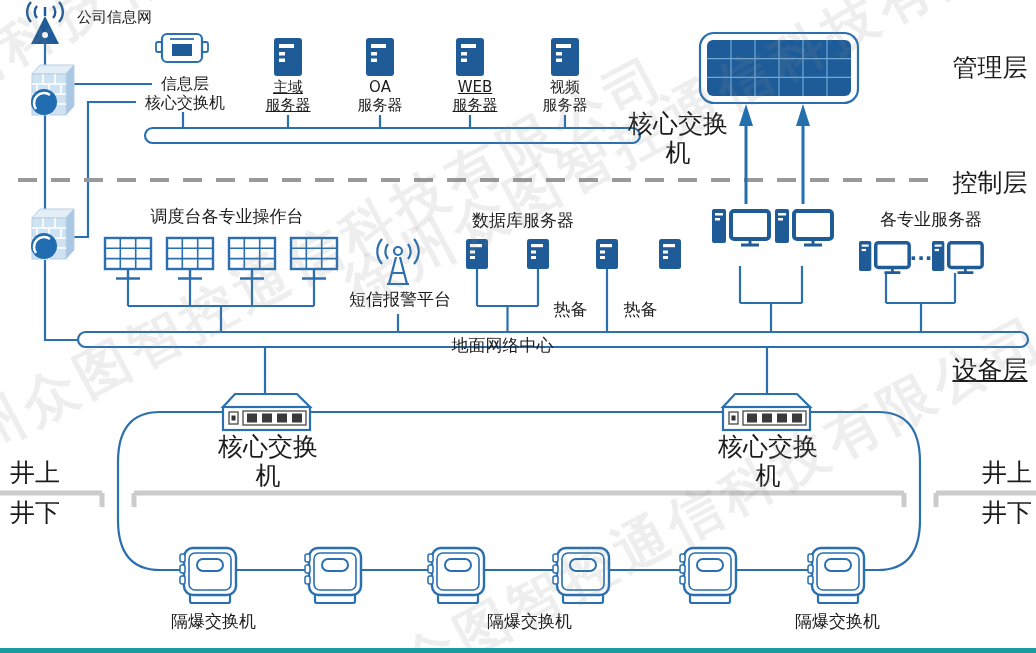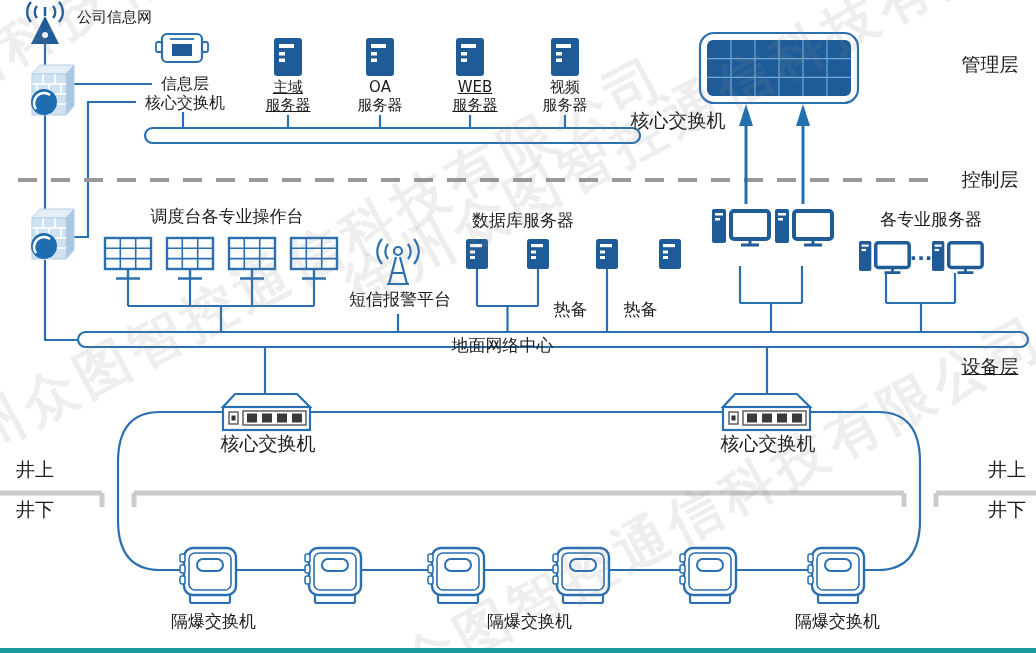--- a/index.html
+++ b/index.html
@@ -1,21 +1,21 @@
 <!DOCTYPE html>
 <html><head>
 <meta charset="utf-8">
 <style>
   html,body{margin:0;padding:0;background:#fff;}
   #stage{position:relative;width:1036px;height:653px;background:#ffffff;overflow:hidden;
          font-family:"DejaVu Sans","Liberation Sans",sans-serif;color:#1b1b1b;}
   #wires{position:absolute;left:0;top:0;z-index:1;}
   .lbl{position:absolute;z-index:2;text-align:center;line-height:1.15;white-space:pre-line;}
   .fs15{font-size:15px;} .fs16{font-size:16px;} .fs17{font-size:17px;}
-  .fs19{font-size:19px;} .fs20{font-size:20px;}
+  .fs19{font-size:25px;} .fs20{font-size:20px;}
   .wm{position:absolute;z-index:3;font-size:54px;font-weight:700;color:#8a8a8a;opacity:0.14;
       white-space:nowrap;transform:rotate(-28deg);transform-origin:left center;pointer-events:none;
       letter-spacing:6px;}
   .ellip{color:#1f5c97;font-weight:700;}
   #bottombar{position:absolute;left:0;top:648px;width:1036px;height:5px;background:#1b9aa0;z-index:4;}
 </style>
 </head>
 <body>
 
 <div id="stage">

